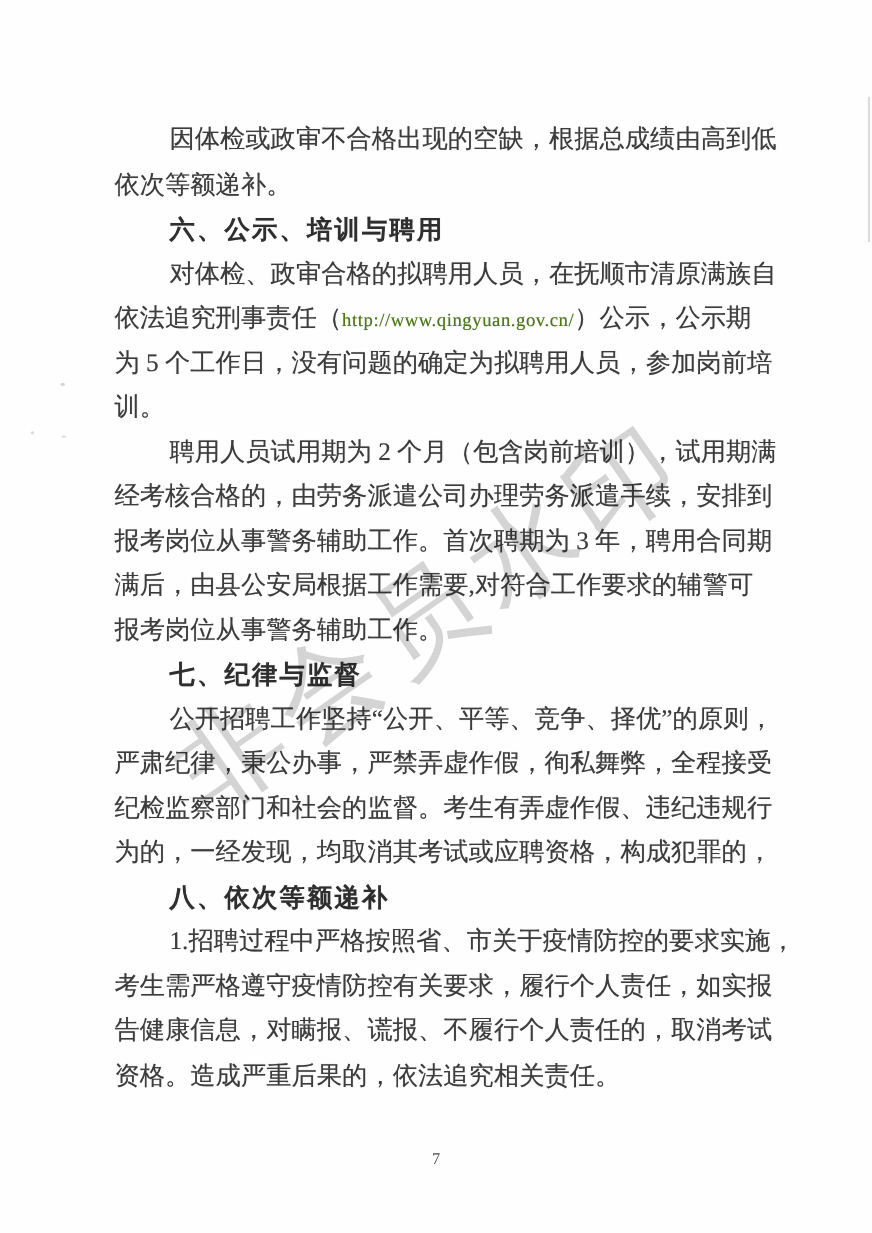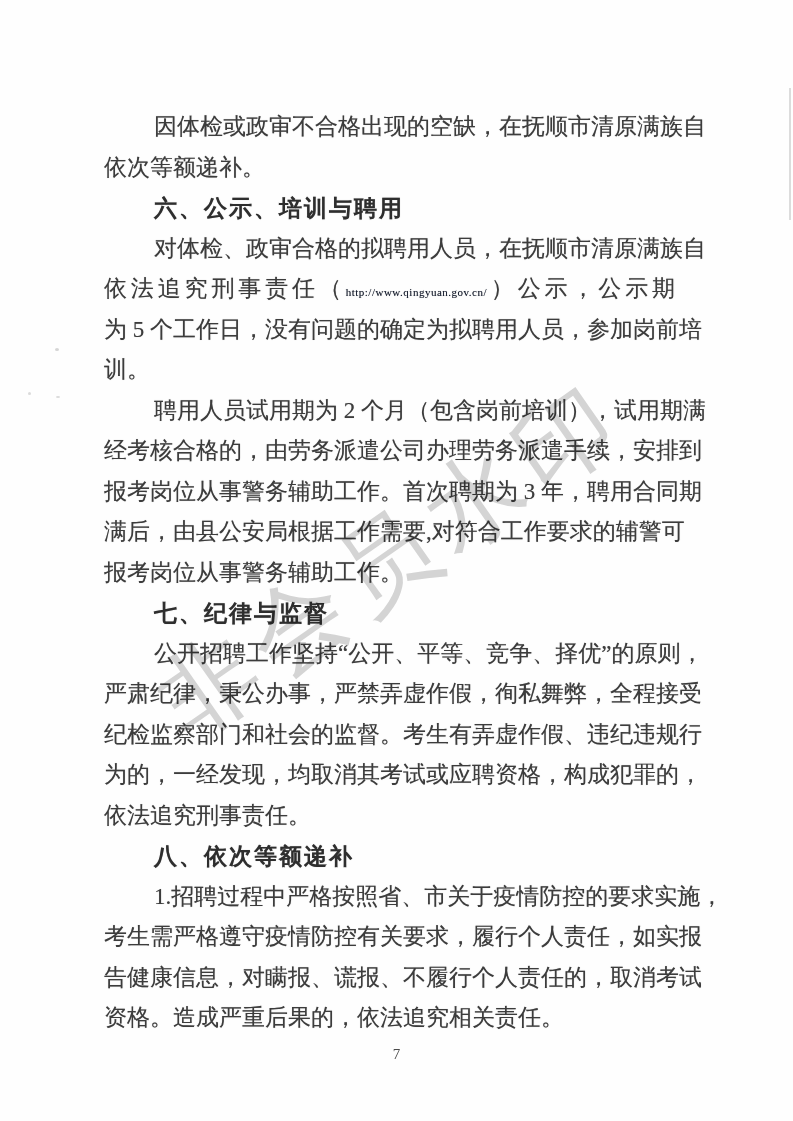--- a/index.html
+++ b/index.html
@@ -35,23 +35,23 @@
   .ln.last  { text-align-last: left; }
   .ln.heading {
     font-family: "Liberation Sans", "DejaVu Sans", sans-serif;
     font-weight: 700;
     color: #2e2e2e;
     text-align-last: left;
     text-indent: 50px;
     letter-spacing: 2px;
   }
   .url {
-    font-size: 11px;
+    font-size: 17px;
     letter-spacing: 0.5px;
-    color: #0f172a;
+    color: #4d7c0f;
   }
   
   .watermark {
     position: absolute;
     left: 170px; top: 663px;
     height: 104px; line-height: 104px;
     font-size: 97px;
     letter-spacing: 11px;
     color: #969696;
     opacity: 0.40;
@@ -82,21 +82,21 @@
   }
 </style>
 </head>
 <body>
 
 <div class="page">
 
   <main class="doc">
 
     <div>
-      <span class="ln first">因体检或政审不合格出现的空缺，在抚顺市清原满族自</span>
+      <span class="ln first">因体检或政审不合格出现的空缺，根据总成绩由高到低</span>
       <span class="ln last">依次等额递补。</span>
     </div>
 
     <div class="ln heading">六、公示、培训与聘用</div>
 
     <div>
       <span class="ln first">对体检、政审合格的拟聘用人员，在抚顺市清原满族自</span>
       <span class="ln"><span>依法追究刑事责任（</span><span class="url">http://www.qingyuan.gov.cn/</span><span>）公示，公示期</span></span>
       <span class="ln">为 5 个工作日，没有问题的确定为拟聘用人员，参加岗前培</span>
       <span class="ln last">训。</span>
@@ -110,21 +110,20 @@
       <span class="ln last">报考岗位从事警务辅助工作。</span>
     </div>
 
     <div class="ln heading">七、纪律与监督</div>
 
     <div>
       <span class="ln first">公开招聘工作坚持“公开、平等、竞争、择优”的原则，</span>
       <span class="ln">严肃纪律，秉公办事，严禁弄虚作假，徇私舞弊，全程接受</span>
       <span class="ln">纪检监察部门和社会的监督。考生有弄虚作假、违纪违规行</span>
       <span class="ln">为的，一经发现，均取消其考试或应聘资格，构成犯罪的，</span>
-      <span class="ln last">依法追究刑事责任。</span>
     </div>
 
     <div class="ln heading">八、依次等额递补</div>
 
     <div>
       <span class="ln first">1.招聘过程中严格按照省、市关于疫情防控的要求实施，</span>
       <span class="ln">考生需严格遵守疫情防控有关要求，履行个人责任，如实报</span>
       <span class="ln">告健康信息，对瞒报、谎报、不履行个人责任的，取消考试</span>
       <span class="ln last">资格。造成严重后果的，依法追究相关责任。</span>
     </div>

